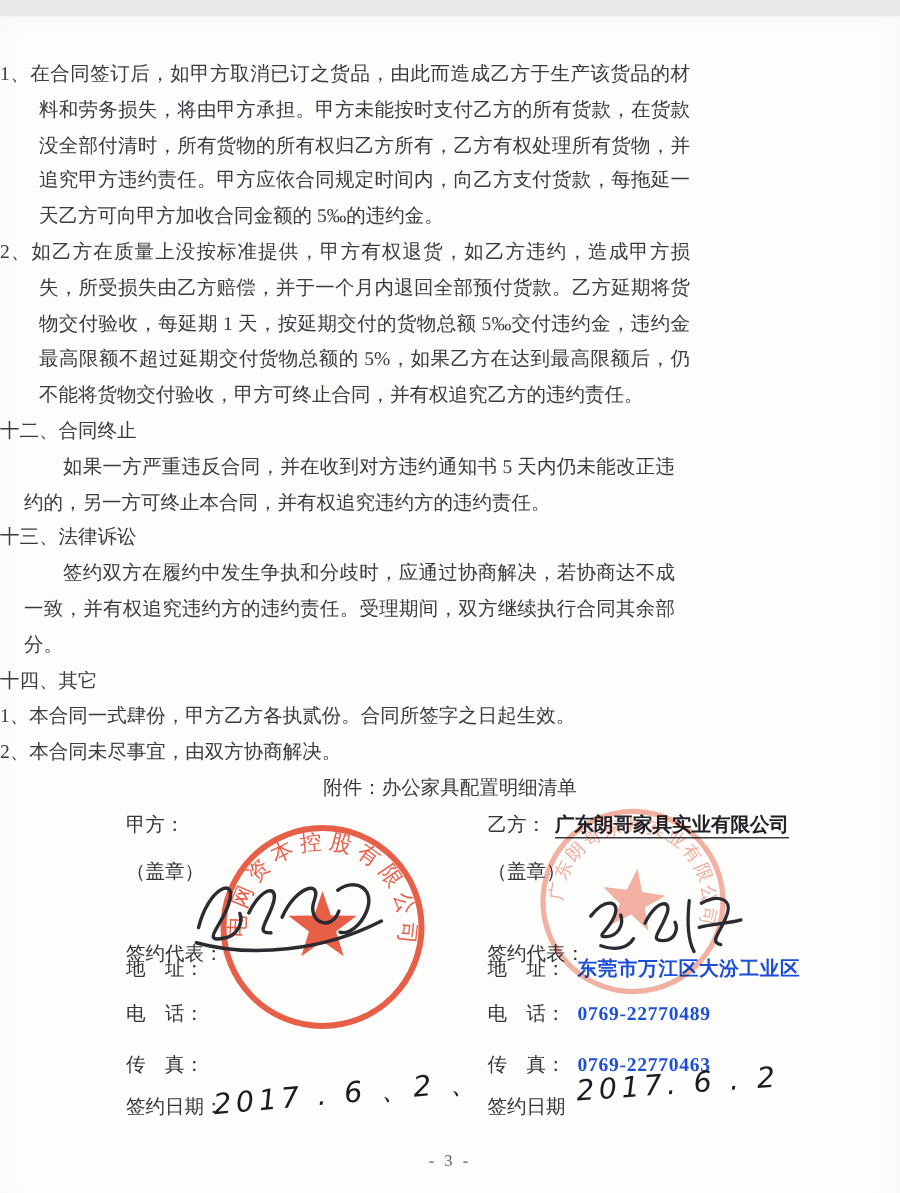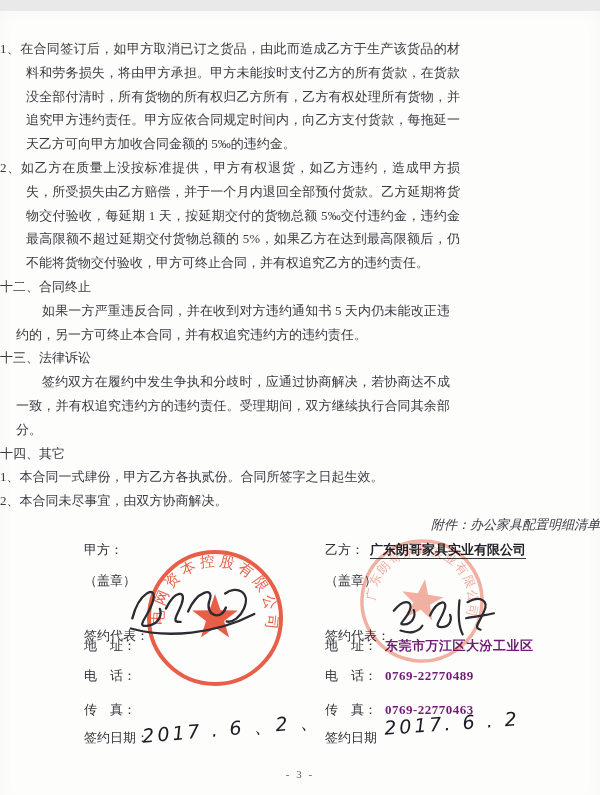--- a/index.html
+++ b/index.html
@@ -10,28 +10,28 @@
     color:#3a3a40;
     box-shadow:inset 0 0 18px rgba(0,0,0,0.03);
   }
   
   .bodytext{position:absolute;top:26px;left:0;width:600px;font-size:13px;line-height:23.8px;text-align:justify;}
   .bodytext p{margin:0;}
   .clause{margin-left:84px;width:434px;padding-left:26px;text-indent:-26px;}
   .sec-title{margin-left:74px;text-align:left;}
   .sec-para{margin-left:110px;width:434px;text-indent:26px;padding-left:16px;}
   .sub-item{margin-left:133px;text-align:left;}
-  .attachment{margin-left:115px;text-align:right;font-style:italic;}
+  .attachment{margin-left:115px;text-align:center;}
   
   .sig-row{position:absolute;font-size:13px;color:#34343a;white-space:nowrap;}
   .col-a{left:84px;}
   .col-b{left:325px;}
   .r0{top:530px}.r1{top:561px}.r2{top:616px}.r3{top:626px}.r4{top:656px}.r5{top:690px}.r6{top:718px}
   .b-company{font-weight:bold;color:#222228;border-bottom:1.2px solid #3a3a40;padding-bottom:1px;margin-left:6px;}
-  .b-value{font-weight:bold;color:#701a75;margin-left:8px;letter-spacing:0.5px;}
+  .b-value{font-weight:bold;color:#1d4ed8;margin-left:8px;letter-spacing:0.5px;}
   
   .seal{position:absolute;mix-blend-mode:multiply;pointer-events:none;}
   .seal-a{left:140px;top:532px;}
   .seal-b{left:352px;top:520px;transform:rotate(8deg);opacity:.8;}
   
   .sig-ink{position:absolute;pointer-events:none;}
   .sig-ink-a{left:122px;top:566px;transform:rotate(-3deg);}
   .sig-ink-b{left:388px;top:578px;transform:rotate(-2deg);}
   .hand-date{
     position:absolute;font-family:"DejaVu Sans", sans-serif;font-style:italic;

